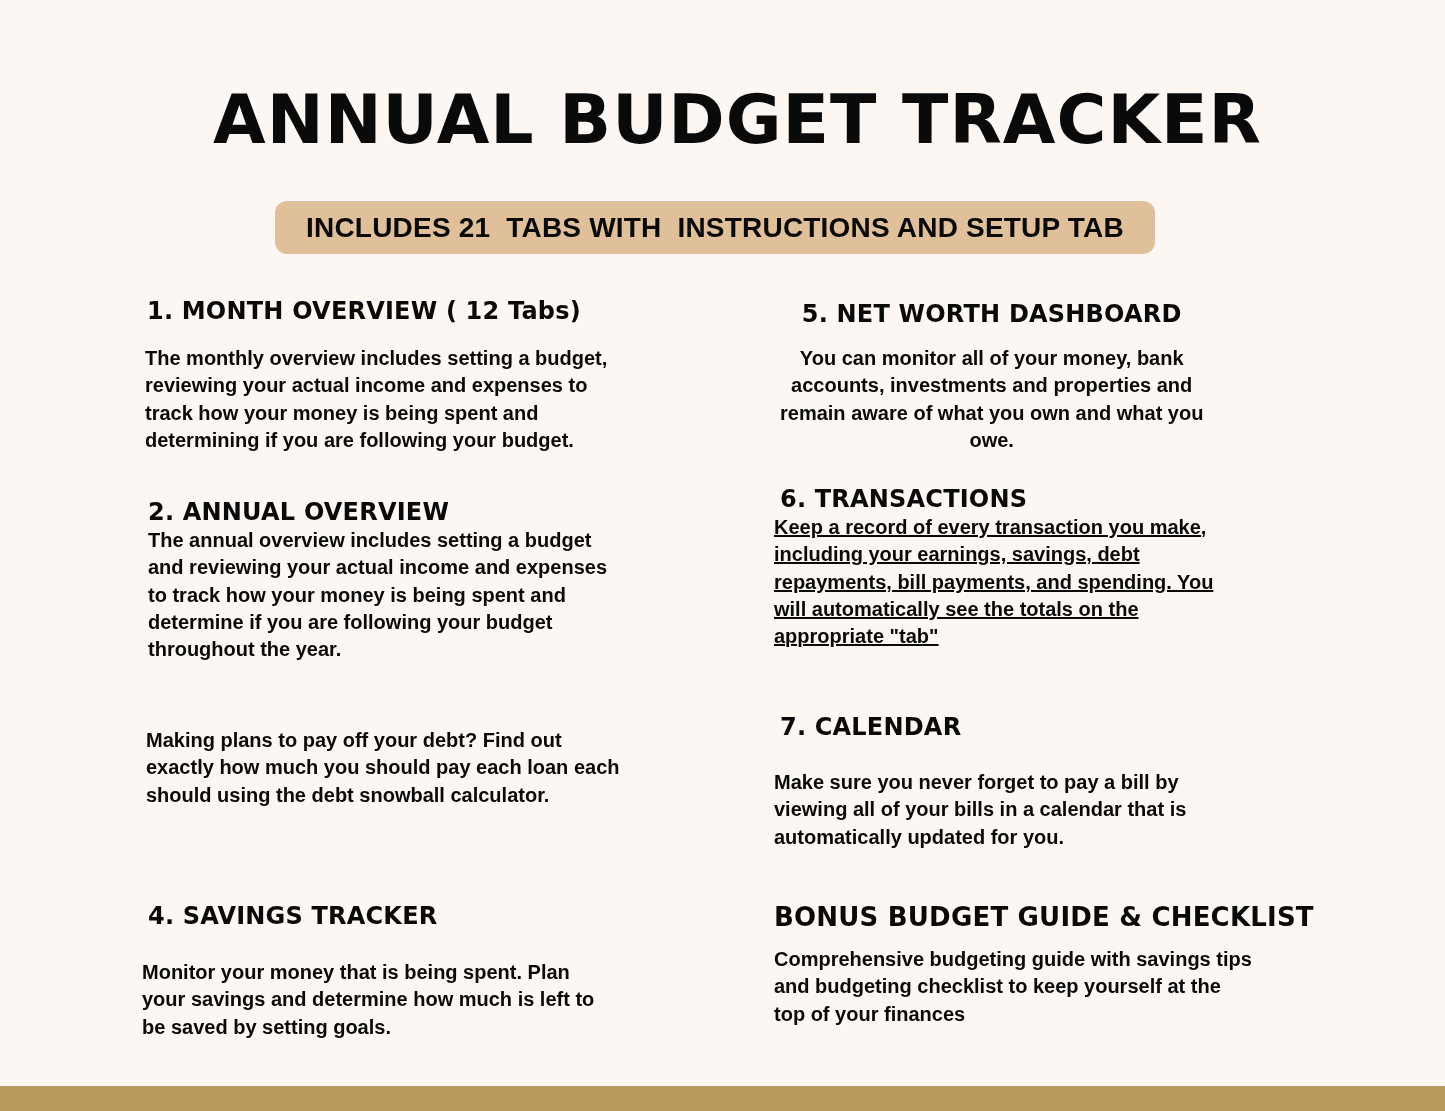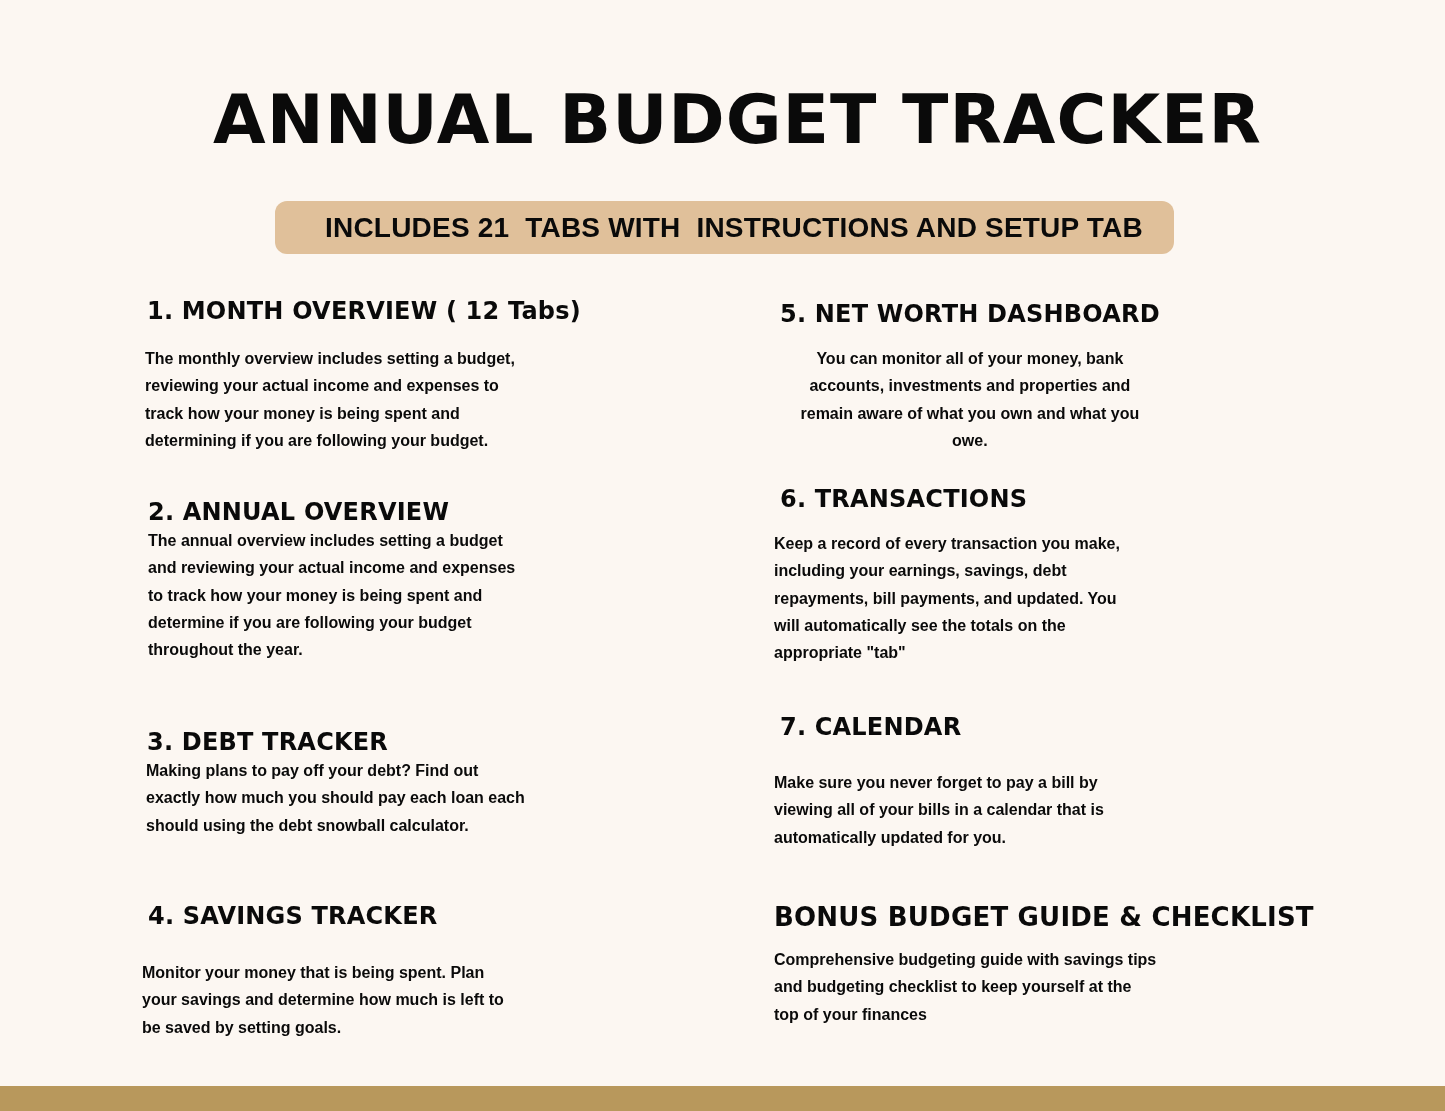--- a/index.html
+++ b/index.html
@@ -38,39 +38,38 @@
       border-radius: 12px;
       display: flex;
       align-items: center;
       justify-content: center;
       font-family: "Liberation Sans", sans-serif;
       font-weight: 700;
       font-size: 28px;
       letter-spacing: 0.2px;
       white-space: pre;
       color: #0a0a0a;
-      padding-left: 19px;
     }
     .section {
       position: absolute;
     }
     .section h2 {
       margin: 0;
       font-family: "DejaVu Sans", "Liberation Sans", sans-serif;
       font-weight: 700;
       font-size: 24px;
       line-height: 30px;
       letter-spacing: 0.2px;
       white-space: nowrap;
     }
     .section p {
       margin: 0;
       font-family: "Liberation Sans", sans-serif;
       font-weight: 700;
-      font-size: 16px;
+      font-size: 20px;
       line-height: 27.3px;
     }
     .footer-bar {
       position: absolute;
       left: 0;
       top: 1086px;
       width: 1445px;
       height: 25px;
       background: #b8985c;
     }
@@ -97,21 +96,20 @@
   <p style="">
     <span>The annual overview includes setting a budget</span><br>
     <span>and reviewing your actual income and expenses</span><br>
     <span>to track how your money is being spent and</span><br>
     <span>determine if you are following your budget</span><br>
     <span>throughout the year.</span>
   </p>
 </div>
 
 <div class="section" style="left:147px; top:727px;">
-  <h2>3. DEBT TRACKER</h2>
   <p style="margin-left:-1px;">
     <span>Making plans to pay off your debt? Find out</span><br>
     <span>exactly how much you should pay each loan each</span><br>
     <span>should using the debt snowball calculator.</span>
   </p>
 </div>
 
 <div class="section" style="left:148px; top:901px;">
   <h2>4. SAVINGS TRACKER</h2>
   <p style="margin-top:28px; margin-left:-6px;">
@@ -126,24 +124,24 @@
   <p style="margin-top:16px;">
     <span>You can monitor all of your money, bank</span><br>
     <span>accounts, investments and properties and</span><br>
     <span>remain aware of what you own and what you</span><br>
     <span>owe.</span>
   </p>
 </div>
 
 <div class="section" style="left:780px; top:484px;">
   <h2>6. TRANSACTIONS</h2>
-  <p style="margin-top:16px; margin-left:-6px;">
+  <p style="margin-left:-6px;text-decoration:underline;">
     <span>Keep a record of every transaction you make,</span><br>
     <span>including your earnings, savings, debt</span><br>
-    <span>repayments, bill payments, and updated. You</span><br>
+    <span>repayments, bill payments, and spending. You</span><br>
     <span>will automatically see the totals on the</span><br>
     <span>appropriate "tab"</span>
   </p>
 </div>
 
 <div class="section" style="left:780px; top:712px;">
   <h2>7. CALENDAR</h2>
   <p style="margin-top:27px; margin-left:-6px;">
     <span>Make sure you never forget to pay a bill by</span><br>
     <span>viewing all of your bills in a calendar that is</span><br>

